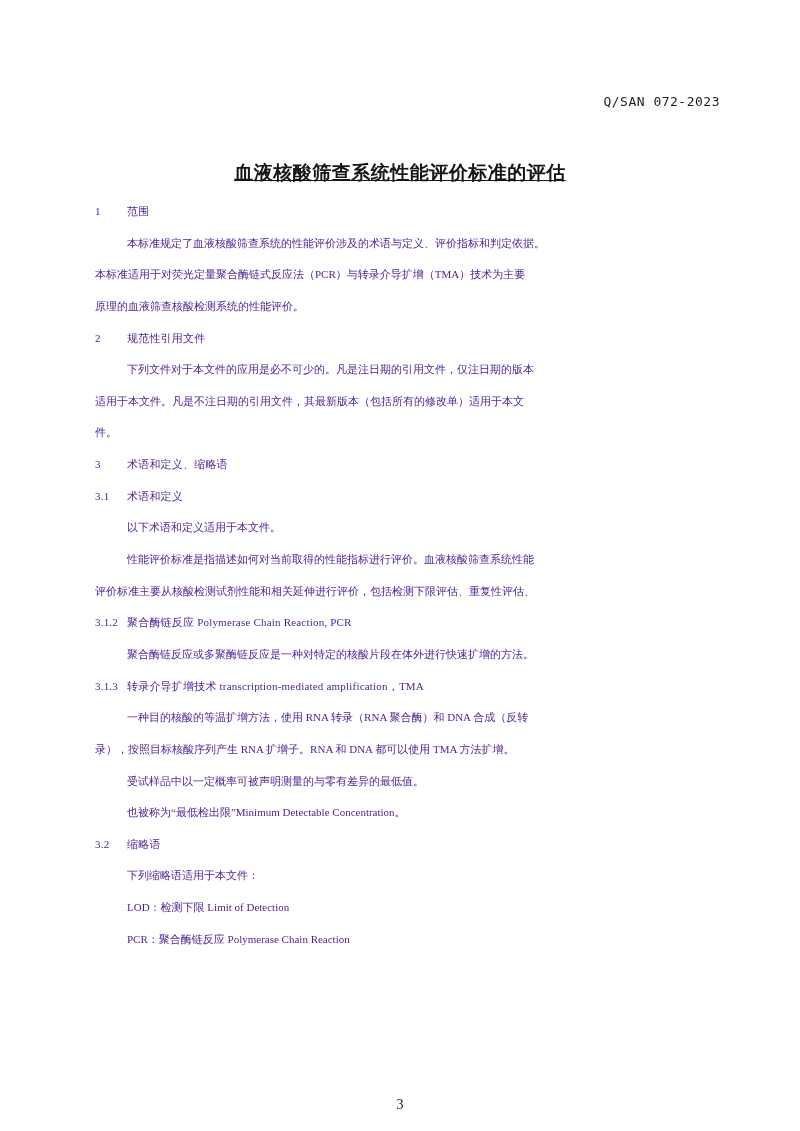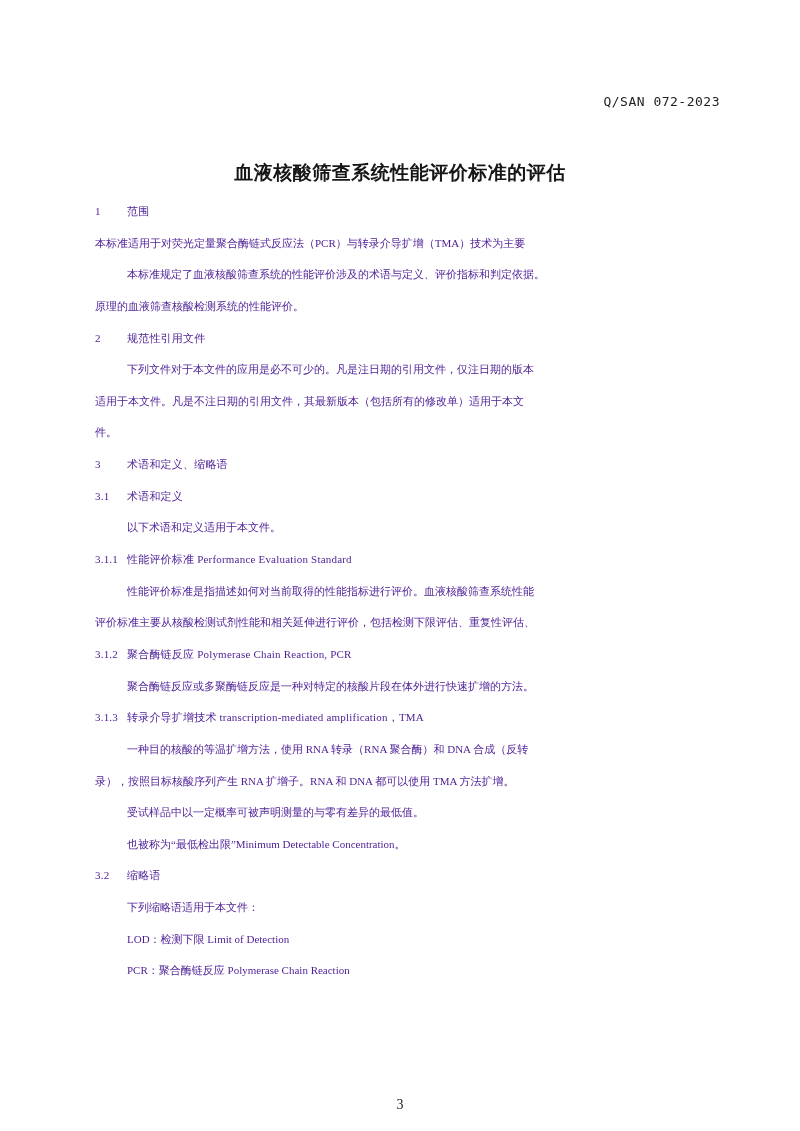--- a/index.html
+++ b/index.html
@@ -34,20 +34,21 @@
   .doc-title {
     position: absolute;
     top: 160px;
     left: 0;
     width: 100%;
     text-align: center;
     font-size: 19px;
     font-weight: bold;
     letter-spacing: 0.5px;
     color: #161616;
+    text-decoration: underline;
   }
   .content {
     position: absolute;
     left: 95px;
     top: 196px;
     width: 636px;
   }
   .line {
     height: 31.65px;
     line-height: 31.65px;
@@ -80,31 +81,30 @@
 <body>
 
 <div class="page">
 
   <div class="page-header">Q/SAN 072-2023</div>
 
   <div class="doc-title">血液核酸筛查系统性能评价标准的评估</div>
 
   <div class="content">
       <div class="line h"><span class="h-num">1</span><span class="h-text">范围</span></div>
+      <div class="line p">本标准规定了血液核酸筛查系统的性能评价涉及的术语与定义、评价指标和判定依据。</div>
       <div class="line c">本标准适用于对荧光定量聚合酶链式反应法（PCR）与转录介导扩增（TMA）技术为主要</div>
-      <div class="line p">本标准规定了血液核酸筛查系统的性能评价涉及的术语与定义、评价指标和判定依据。</div>
       <div class="line c">原理的血液筛查核酸检测系统的性能评价。</div>
       <div class="line h"><span class="h-num">2</span><span class="h-text">规范性引用文件</span></div>
       <div class="line p">下列文件对于本文件的应用是必不可少的。凡是注日期的引用文件，仅注日期的版本</div>
       <div class="line c">适用于本文件。凡是不注日期的引用文件，其最新版本（包括所有的修改单）适用于本文</div>
       <div class="line c">件。</div>
       <div class="line h"><span class="h-num">3</span><span class="h-text">术语和定义、缩略语</span></div>
       <div class="line h"><span class="h-num">3.1</span><span class="h-text">术语和定义</span></div>
       <div class="line p">以下术语和定义适用于本文件。</div>
-      <div class="line h"><span class="h-num">3.1.1</span><span class="h-text">性能评价标准 Performance Evaluation Standard</span></div>
       <div class="line p">性能评价标准是指描述如何对当前取得的性能指标进行评价。血液核酸筛查系统性能</div>
       <div class="line c">评价标准主要从核酸检测试剂性能和相关延伸进行评价，包括检测下限评估、重复性评估、</div>
       <div class="line h"><span class="h-num">3.1.2</span><span class="h-text">聚合酶链反应 Polymerase Chain Reaction, PCR</span></div>
       <div class="line p">聚合酶链反应或多聚酶链反应是一种对特定的核酸片段在体外进行快速扩增的方法。</div>
       <div class="line h"><span class="h-num">3.1.3</span><span class="h-text">转录介导扩增技术 transcription-mediated amplification，TMA</span></div>
       <div class="line p">一种目的核酸的等温扩增方法，使用 RNA 转录（RNA 聚合酶）和 DNA 合成（反转</div>
       <div class="line c">录），按照目标核酸序列产生 RNA 扩增子。RNA 和 DNA 都可以使用 TMA 方法扩增。</div>
       <div class="line p">受试样品中以一定概率可被声明测量的与零有差异的最低值。</div>
       <div class="line p">也被称为“最低检出限”Minimum Detectable Concentration。</div>
       <div class="line h"><span class="h-num">3.2</span><span class="h-text">缩略语</span></div>

